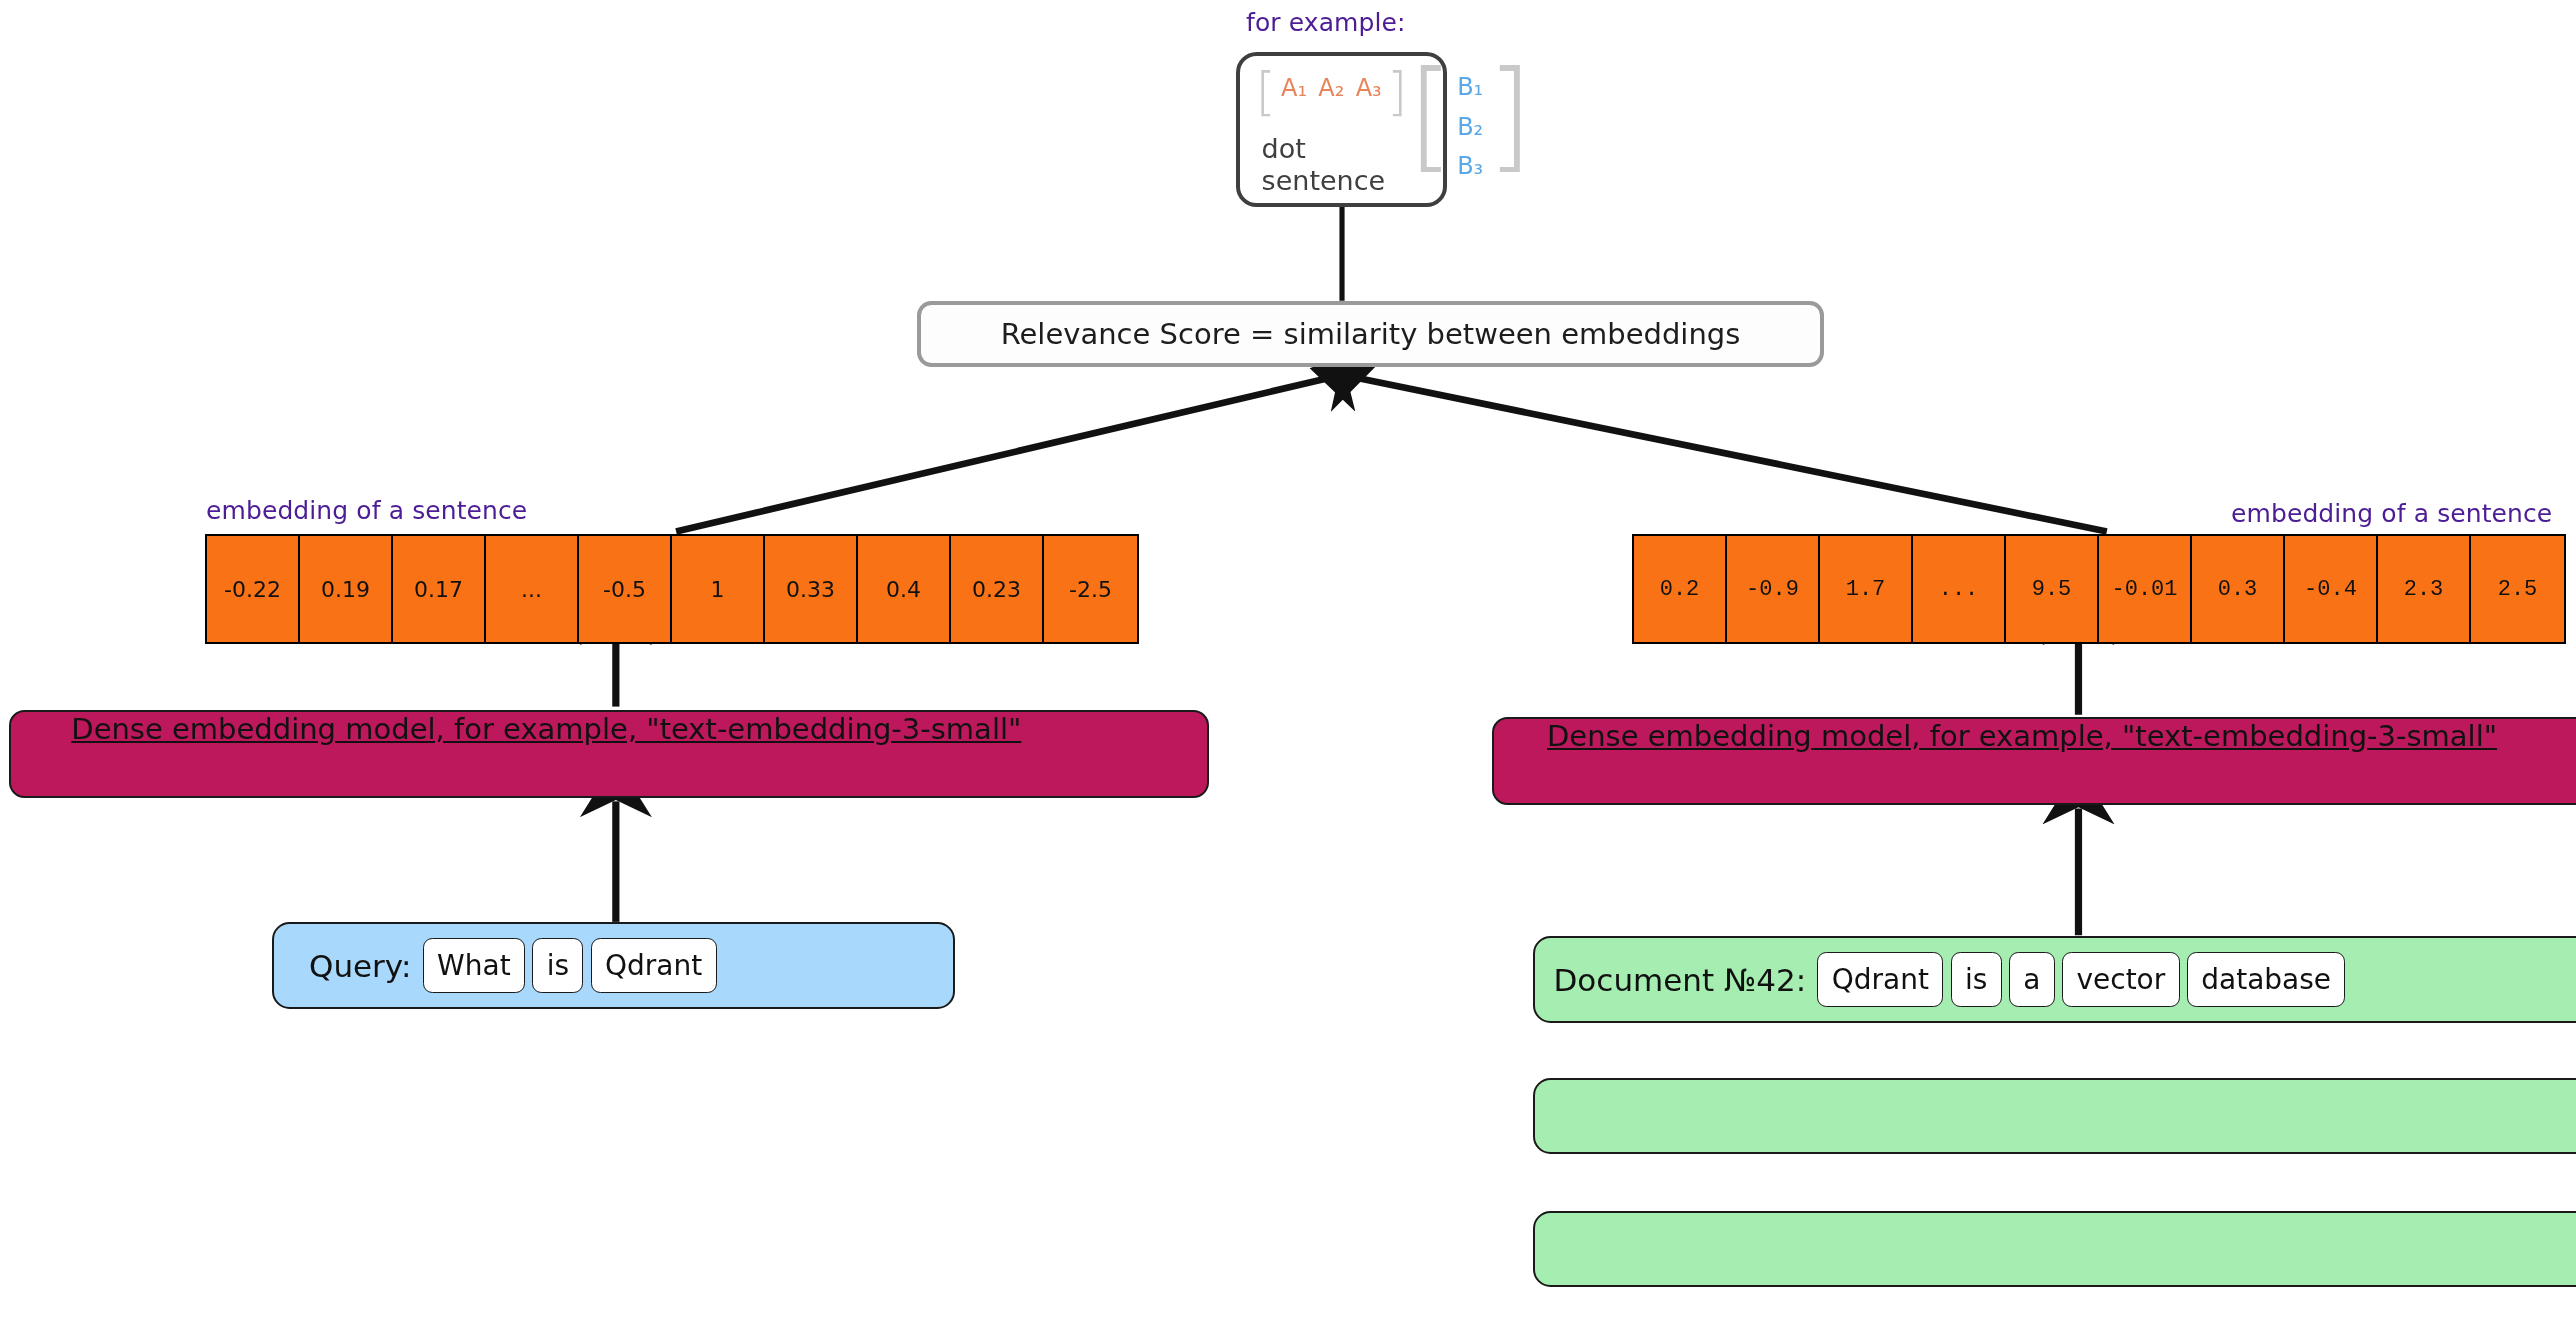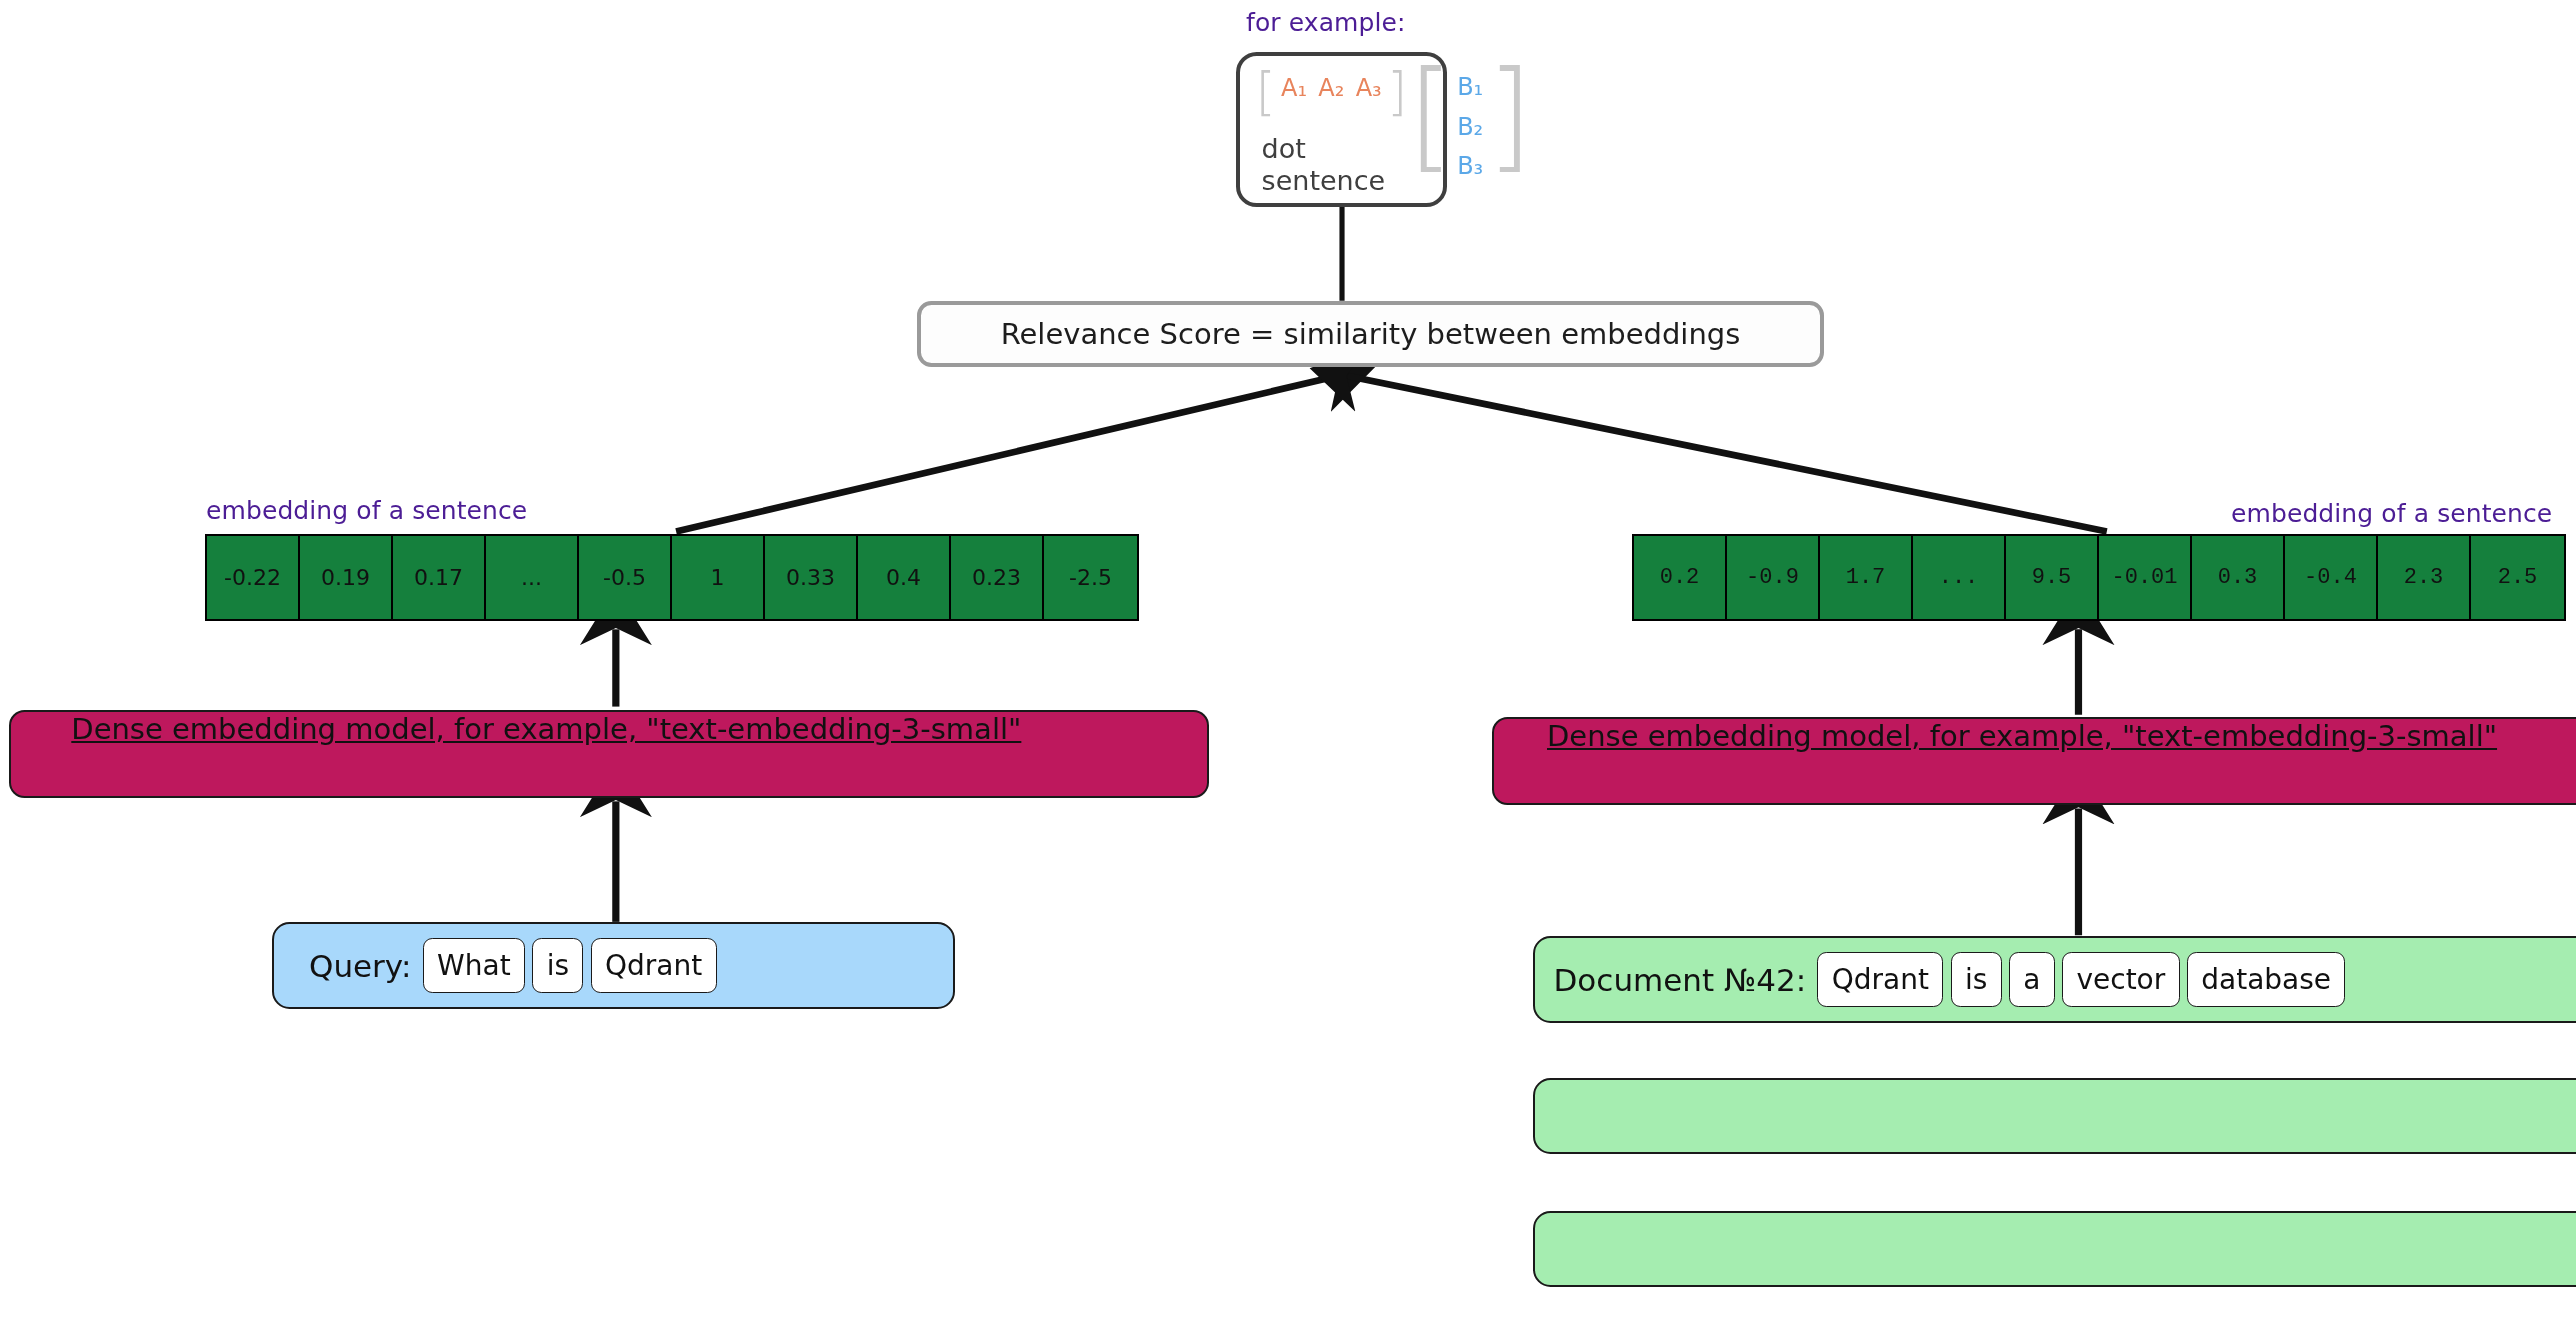--- a/index.html
+++ b/index.html
@@ -120,24 +120,24 @@
   #relevance span {
     font-size: 29px;
     color: #1d1d1d;
     white-space: nowrap;
   }
 
   
   .vec {
     position: absolute;
     display: flex;
-    height: 87px;
+    height: 110px;
     border: 2.1px solid #000000;
     box-sizing: border-box;
-    background: #15803d;
+    background: #f97316;
   }
   .vec .cell {
     width: 93px;
     border-right: 2.1px solid #000000;
     display: flex;
     align-items: center;
     justify-content: center;
     font-size: 22px;
     color: #111111;
     box-sizing: border-box;

